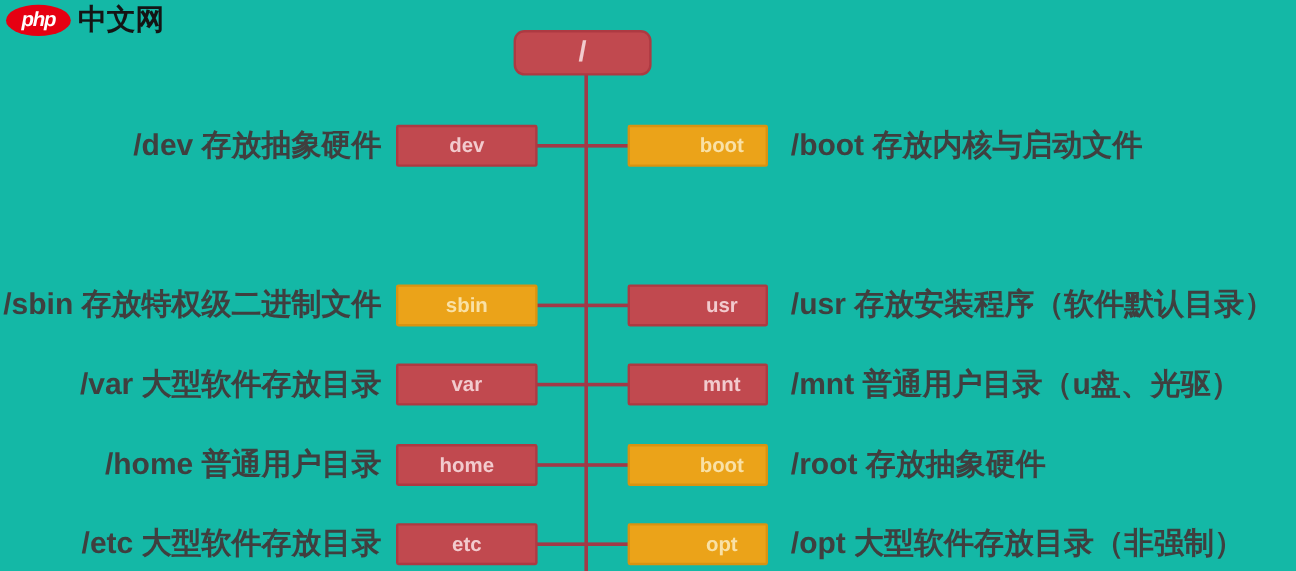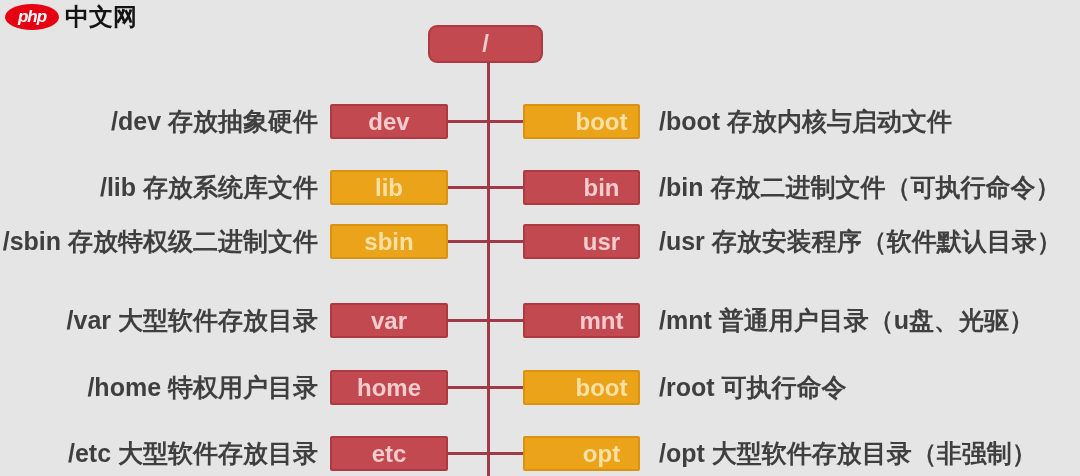--- a/index.html
+++ b/index.html
@@ -4,21 +4,21 @@
 <style>
   * { margin:0; padding:0; box-sizing:border-box; }
   body {
     font-family: "Liberation Sans", sans-serif;
     background:#fff;
   }
   .stage {
     position:relative;
     width:1080px;
     height:476px;
-    background:#e5e5e5;
+    background:#14b8a6;
     overflow:hidden;
   }
 
   
   .logo {
     position:absolute; left:5px; top:4px;
     display:flex; align-items:center; gap:6px;
   }
   .logo-badge {
     width:54px; height:26px;
@@ -51,21 +51,21 @@
     width:82px; height:3px;
     background:#a03a48;
   }
 
   
   .box {
     position:absolute;
     height:35px;
     border-radius:2px;
     display:flex; align-items:center; justify-content:center;
-    font-size:24px;
+    font-size:17px;
     font-weight:bold;
   }
   .box[data-variant="red"] {
     background:#c1494f;
     border:2px solid #ad3a42;
     color:#f2cbce;
   }
   .box[data-variant="orange"] {
     background:#eba319;
     border:2px solid #d99310;
@@ -78,21 +78,21 @@
     position:absolute;
     border-radius:9px;
     display:flex; align-items:center; justify-content:center;
     font-size:24px; font-weight:bold;
   }
 
   
   .row { position:absolute; left:0; width:1080px; height:35px; }
   .row-1 { top:104px; }
   .row-2 { top:170px; }
-  .row-3 { top:224px; }
+  .row-3 { top:237px; }
   .row-4 { top:303px; }
   .row-5 { top:370px; }
   .row-6 { top:436px; }
 
   .lbox { left:330px; top:0; width:118px; }
   .rbox { left:523px; top:0; width:117px;padding-left:40px; }
 
   .desc {
     position:absolute; top:0;
     height:35px; line-height:35px;
@@ -119,50 +119,43 @@
   <div class="root-box box" data-variant="red">/</div>
 
   <div class="row row-1">
     <div class="conn"></div>
     <div class="desc ldesc">/dev 存放抽象硬件</div>
     <div class="box lbox" data-variant="red">dev</div>
     <div class="box rbox" data-variant="orange">boot</div>
     <div class="desc rdesc">/boot 存放内核与启动文件</div>
   </div>
 
-  <div class="row row-2">
-    <div class="conn"></div>
-    <div class="desc ldesc">/lib 存放系统库文件</div>
-    <div class="box lbox" data-variant="orange">lib</div>
-    <div class="box rbox" data-variant="red">bin</div>
-    <div class="desc rdesc">/bin 存放二进制文件（可执行命令）</div>
-  </div>
 
   <div class="row row-3">
     <div class="conn"></div>
     <div class="desc ldesc">/sbin 存放特权级二进制文件</div>
     <div class="box lbox" data-variant="orange">sbin</div>
     <div class="box rbox" data-variant="red">usr</div>
     <div class="desc rdesc">/usr 存放安装程序（软件默认目录）</div>
   </div>
 
   <div class="row row-4">
     <div class="conn"></div>
     <div class="desc ldesc">/var 大型软件存放目录</div>
     <div class="box lbox" data-variant="red">var</div>
     <div class="box rbox" data-variant="red">mnt</div>
     <div class="desc rdesc">/mnt 普通用户目录（u盘、光驱）</div>
   </div>
 
   <div class="row row-5">
     <div class="conn"></div>
-    <div class="desc ldesc">/home 特权用户目录</div>
+    <div class="desc ldesc">/home 普通用户目录</div>
     <div class="box lbox" data-variant="red">home</div>
     <div class="box rbox" data-variant="orange">boot</div>
-    <div class="desc rdesc">/root 可执行命令</div>
+    <div class="desc rdesc">/root 存放抽象硬件</div>
   </div>
 
   <div class="row row-6">
     <div class="conn"></div>
     <div class="desc ldesc">/etc 大型软件存放目录</div>
     <div class="box lbox" data-variant="red">etc</div>
     <div class="box rbox" data-variant="orange">opt</div>
     <div class="desc rdesc">/opt 大型软件存放目录（非强制）</div>
   </div>
 

